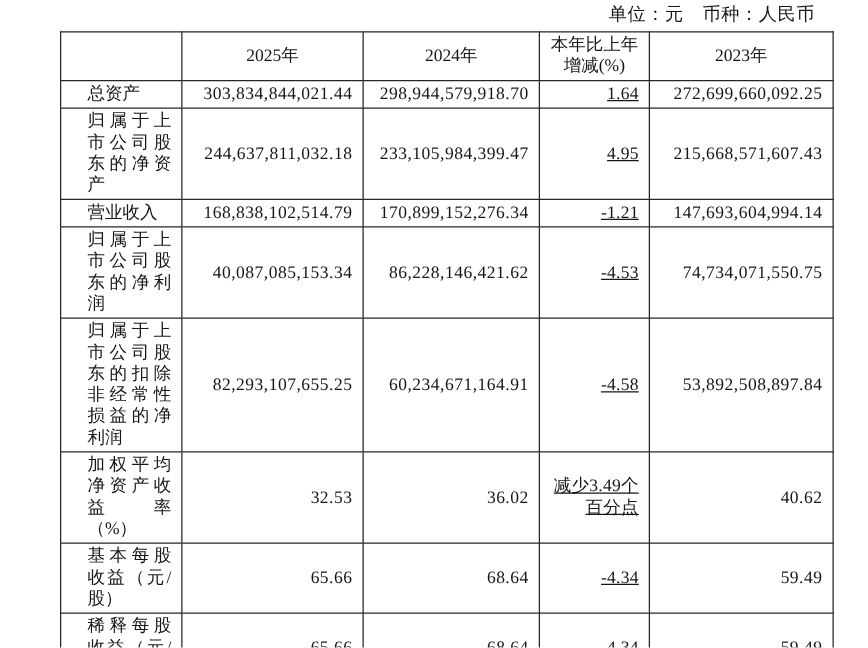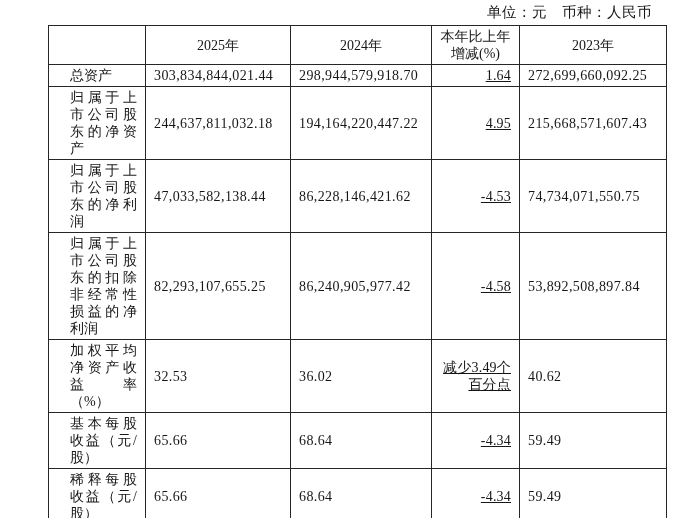--- a/index.html
+++ b/index.html
@@ -44,20 +44,21 @@
   .fin th {
     text-align: center;
   }
   .fin td.label {
     text-align: justify;
     text-justify: inter-character;
     word-break: break-all;
     padding-left: 21px;
   }
   .fin td.num {
+    text-align: right;
     letter-spacing: 0.4px;
     white-space: nowrap;
   }
   .fin td.change {
     text-align: right;
     letter-spacing: 0.2px;
     word-break: break-all;
     text-decoration: underline;
   }
   col.c-label { width: 97px; }
@@ -94,35 +95,42 @@
       <tr>
         <td class="label">总资产</td>
         <td class="num">303,834,844,021.44</td>
         <td class="num">298,944,579,918.70</td>
         <td class="change">1.64</td>
         <td class="num">272,699,660,092.25</td>
       </tr>
       <tr>
         <td class="label">归属于上市公司股东的净资产</td>
         <td class="num">244,637,811,032.18</td>
-        <td class="num">194,164,220,447.22</td>
+        <td class="num">233,105,984,399.47</td>
         <td class="change">4.95</td>
         <td class="num">215,668,571,607.43</td>
       </tr>
       <tr>
+        <td class="label">营业收入</td>
+        <td class="num">168,838,102,514.79</td>
+        <td class="num">170,899,152,276.34</td>
+        <td class="change">-1.21</td>
+        <td class="num">147,693,604,994.14</td>
+      </tr>
+      <tr>
         <td class="label">归属于上市公司股东的净利润</td>
-        <td class="num">47,033,582,138.44</td>
+        <td class="num">40,087,085,153.34</td>
         <td class="num">86,228,146,421.62</td>
         <td class="change">-4.53</td>
         <td class="num">74,734,071,550.75</td>
       </tr>
       <tr>
         <td class="label">归属于上市公司股东的扣除非经常性损益的净利润</td>
         <td class="num">82,293,107,655.25</td>
-        <td class="num">86,240,905,977.42</td>
+        <td class="num">60,234,671,164.91</td>
         <td class="change">-4.58</td>
         <td class="num">53,892,508,897.84</td>
       </tr>
       <tr>
         <td class="label">加权平均净资产收益率（%）</td>
         <td class="num">32.53</td>
         <td class="num">36.02</td>
         <td class="change">减少3.49个百分点</td>
         <td class="num">40.62</td>
       </tr>

